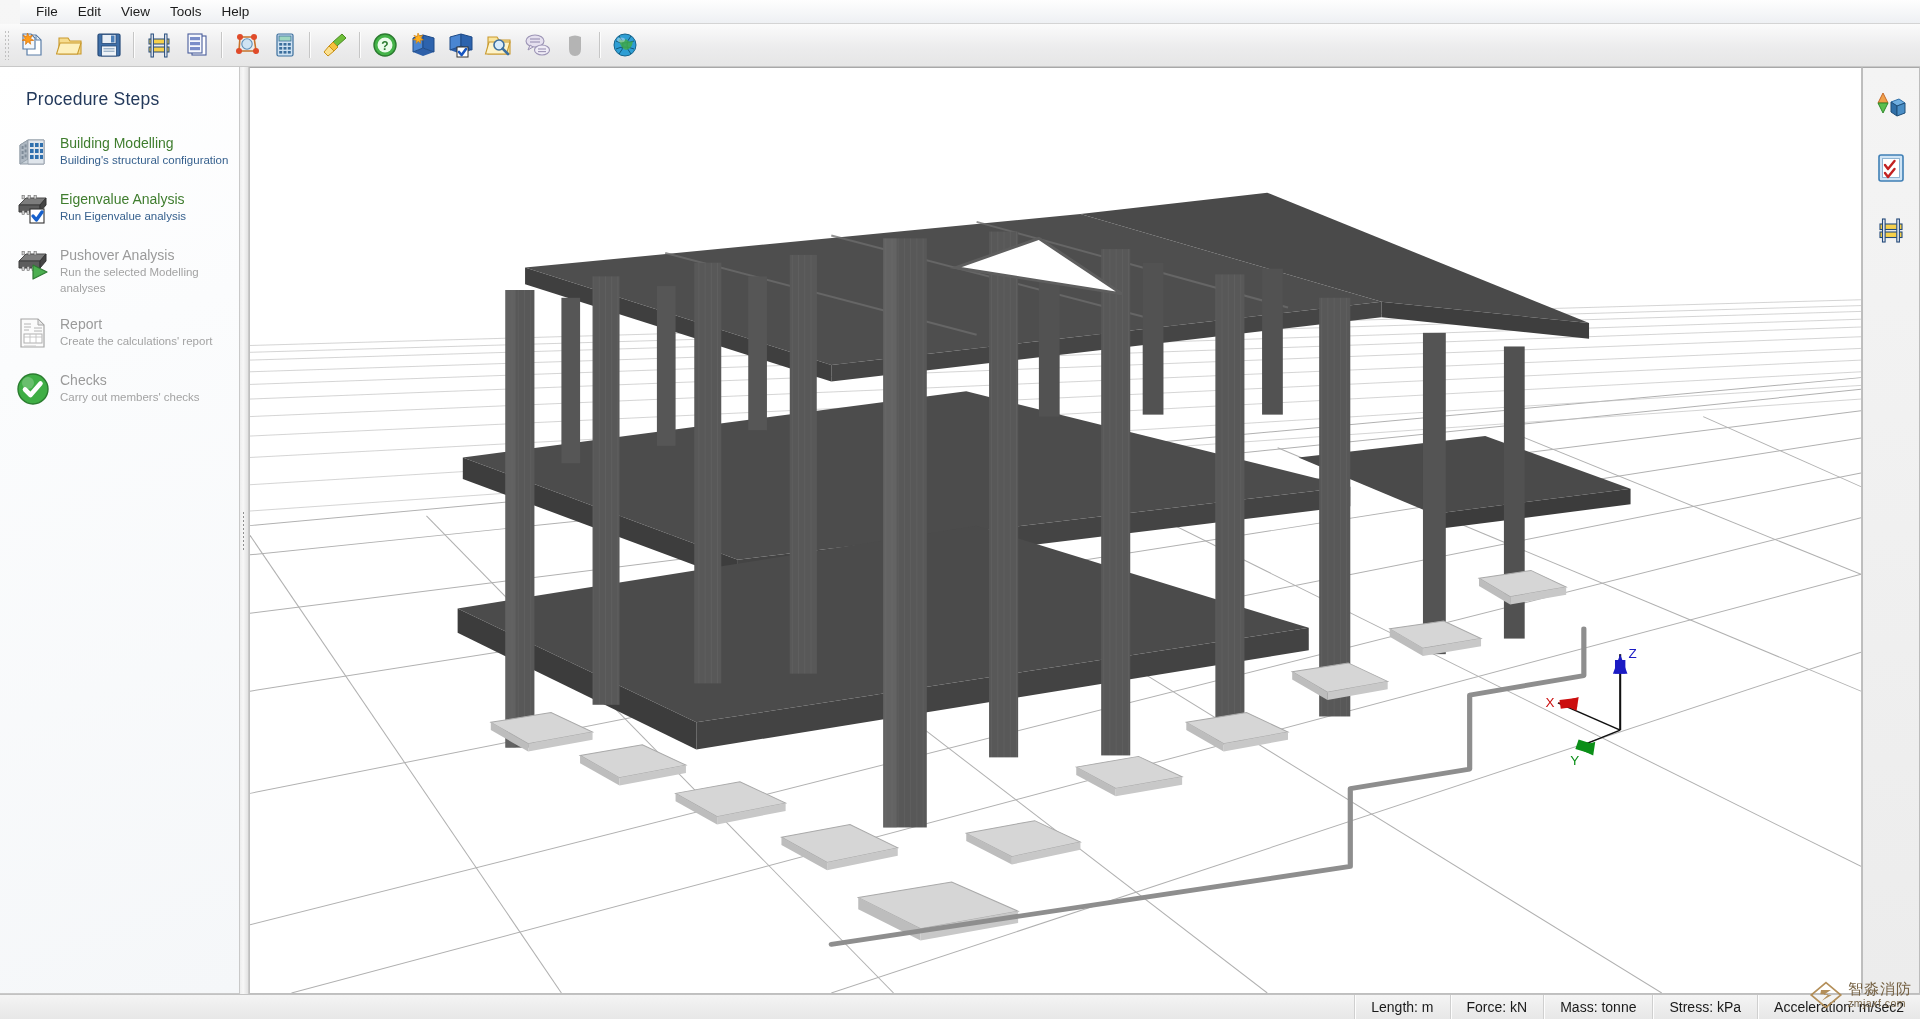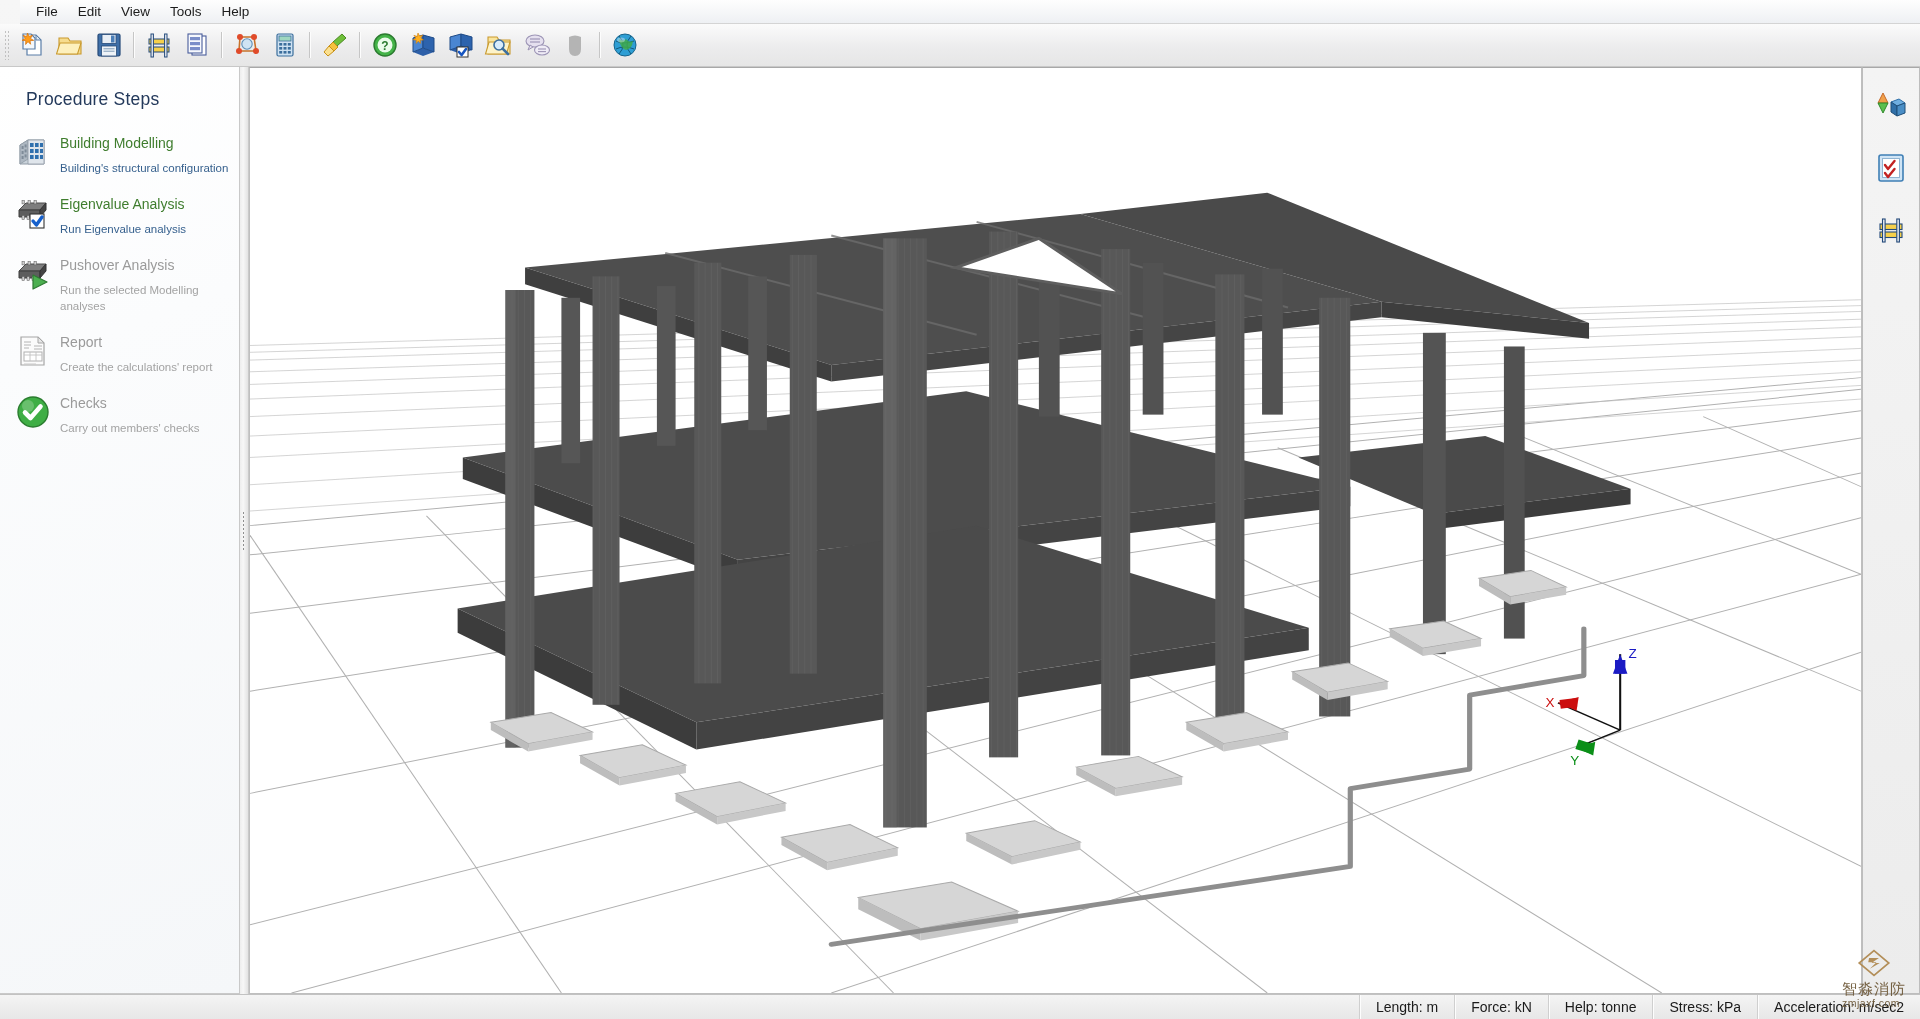--- a/index.html
+++ b/index.html
@@ -128,21 +128,21 @@
     line-height: 18px;
     color: #3f7d2e;
   }
   .step-title.disabled {
     color: #9a9a9a;
   }
   .step-sub {
     font-size: 11.5px;
     line-height: 16px;
     color: #37618e;
-    margin-top: 8px;
+    margin-top: 0;
   }
   .step-sub.disabled {
     color: #a3a3a3;
   }
 
   
   .splitter {
     width: 8px;
     flex: 0 0 8px;
     background: linear-gradient(90deg, #ededed, #f7f7f7 40%, #e2e2e2);
@@ -223,28 +223,27 @@
     padding: 0 16px;
     border-left: 1px solid #cfcfcf;
     box-shadow: inset 1px 0 0 #fdfdfd;
     white-space: nowrap;
   }
   .status-spacer { flex: 1 1 auto; }
 
   
   .watermark {
     position: absolute;
-    right: 14px;
+    right: 8px;
     bottom: 10px;
     display: flex;
     align-items: center;
     gap: 5px;
     pointer-events: none;
     opacity: .95;
-    flex-direction: column;
   }
   .wm-logo { width: 34px; height: 28px; }
   .wm-cn {
     font-size: 15px;
     color: #6f5a3a;
     font-family: "DejaVu Sans", sans-serif;
     line-height: 15px;
     letter-spacing: 1px;
   }
   .wm-url {
@@ -801,21 +800,21 @@
         </svg>
       </div>
     </div>
 
   </div>
 
   <div class="statusbar">
     <div class="status-spacer"></div>
     <div class="status-cell">Length: m</div>
     <div class="status-cell">Force: kN</div>
-    <div class="status-cell">Help: tonne</div>
+    <div class="status-cell">Mass: tonne</div>
     <div class="status-cell">Stress: kPa</div>
     <div class="status-cell">Acceleration: m/sec2</div>
   </div>
 
   <div class="watermark">
     <svg class="wm-logo" viewBox="0 0 40 34">
       <path d="M20 2 L38 17 L20 32 L2 17 Z" fill="none" stroke="#b08a52" stroke-width="2"></path>
       <path d="M14 11 h12 l-9 6 h10 l-12 7 8-8 h-10 z" fill="#b08a52"></path>
     </svg>
     <div class="wm-stack">

